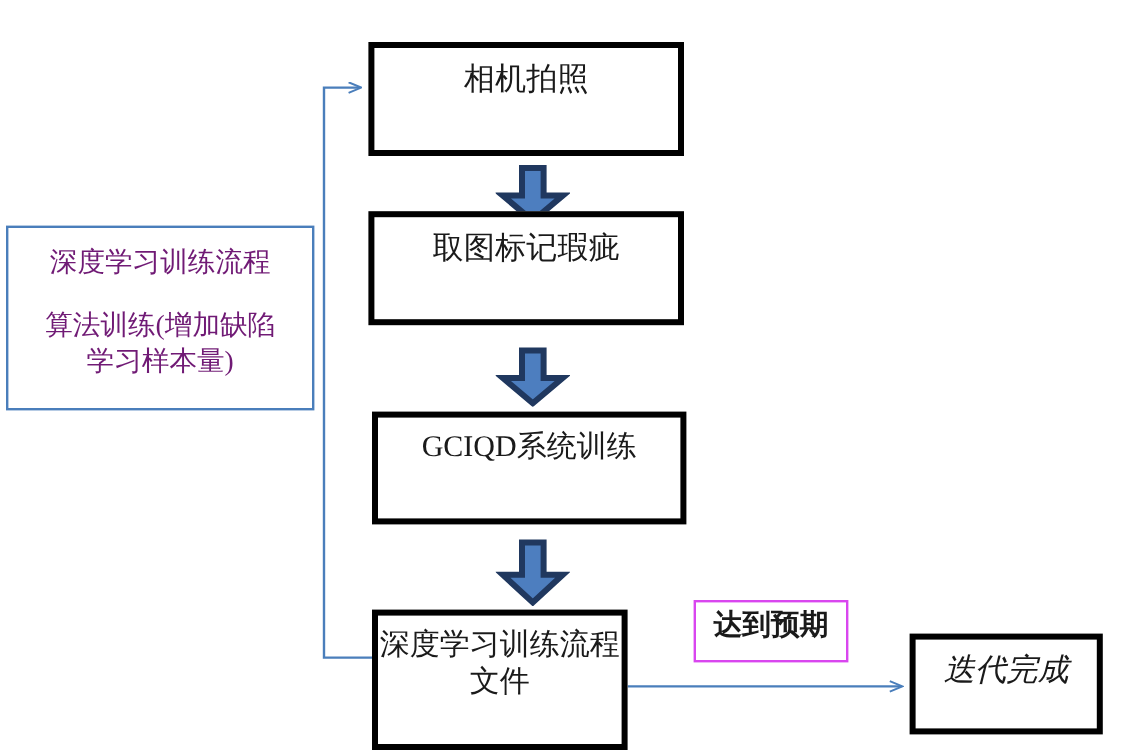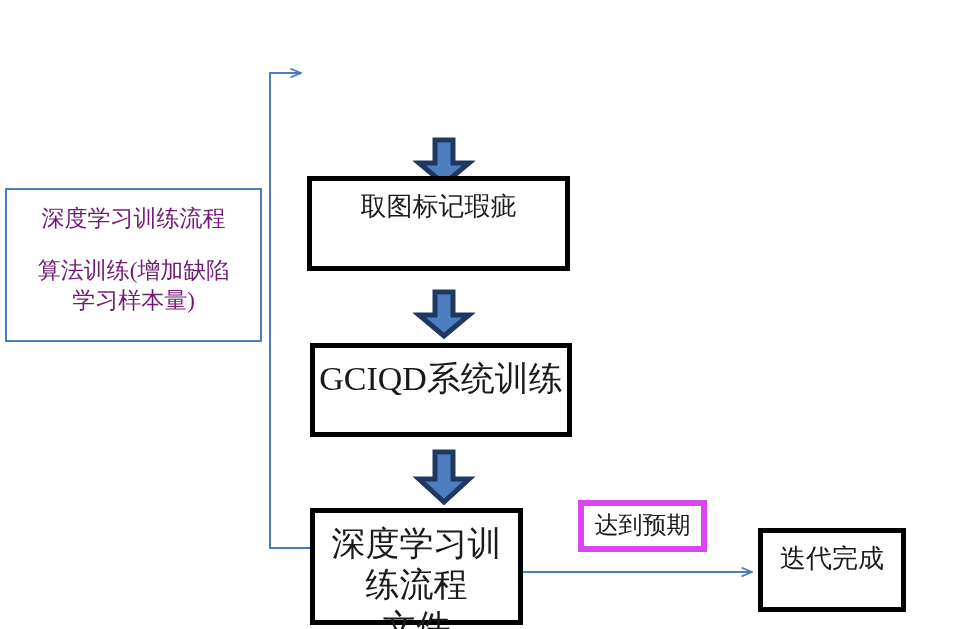--- a/index.html
+++ b/index.html
@@ -19,35 +19,36 @@
     position: absolute;
     box-sizing: border-box;
     background: #ffffff;
     display: flex;
     justify-content: center;
   }
   .node-thick {
     border: 5px solid #000000;
   }
   .node-thin {
-    border: 6px solid #d946ef;
+    border: 2px solid #d946ef;
+    font-weight: bold;
   }
   .node-label {
     display: block;
     width: 100%;
     text-align: center;
     color: #1a1a1a;
     line-height: 1.22;
     white-space: pre-line;
   }
   .pad-top {
     padding-top: 10px;
   }
   .fs-26 { font-size: 26px; }
-  .fs-25 { font-size: 34px; }
+  .fs-25 { font-size: 25px; }
   .fs-24 { font-size: 24px; }
 
   .info-box {
     position: absolute;
     box-sizing: border-box;
     border: 2px solid #4a7ebb;
     background: #ffffff;
     display: flex;
     flex-direction: column;
     align-items: center;
@@ -111,35 +112,38 @@
     <path d="M22,3 L40,3 L40,30 L56,30 L31,53 L6,30 L22,30 Z" fill="#4d7ebf" stroke="#20385f" stroke-width="5" stroke-linejoin="miter"></path>
   </svg>
 
   <div class="info-box" style="left:5px; top:188px; width:257px; height:154px;">
     <span class="info-line">深度学习训练流程</span>
     <span class="info-gap"></span>
     <span class="info-line">算法训练(增加缺陷
 学习样本量)</span>
   </div>
 
+  <div class="node node-thick" style="left:307px; top:35px; width:263px; height:95px;">
+    <span class="node-label pad-top fs-26">相机拍照</span>
+  </div>
 
   <div class="node node-thick" style="left:307px; top:176px; width:263px; height:95px;">
     <span class="node-label pad-top fs-26">取图标记瑕疵</span>
   </div>
 
   <div class="node node-thick" style="left:310px; top:343px; width:262px; height:94px;">
     <span class="node-label pad-top fs-25">GCIQD系统训练</span>
   </div>
 
   <div class="node node-thick" style="left:310px; top:508px; width:213px; height:117px;">
     <span class="node-label pad-top fs-25">深度学习训练流程
 文件</span>
   </div>
 
-  <div class="node node-thick" style="left:758px; top:528px; width:148px; height:84px;">
+  <div class="node node-thick" style="left:758px; top:528px; width:161px; height:84px;font-style:italic;">
     <span class="node-label pad-top fs-26">迭代完成</span>
   </div>
 
   <div class="node node-thin" style="left:578px; top:500px; width:129px; height:52px;">
     <span class="node-label fs-24" style="padding-top:5px;">达到预期</span>
   </div>
 
 </div>
 
 </body></html>

